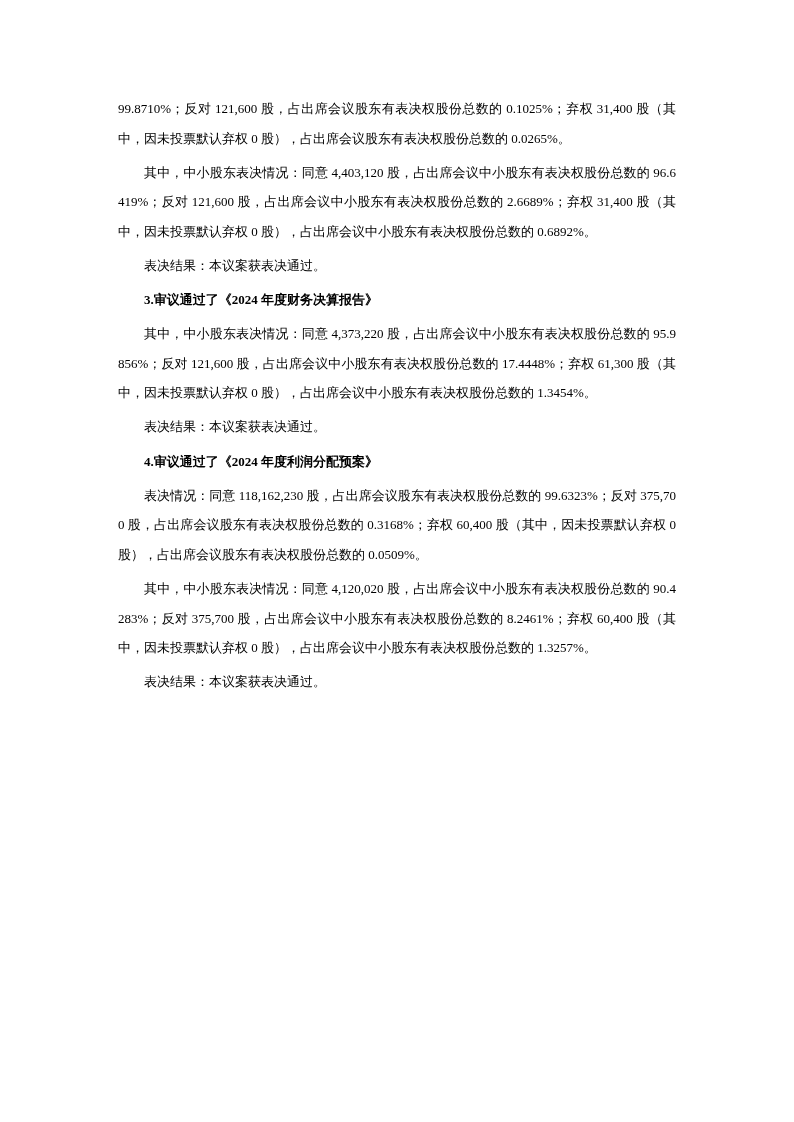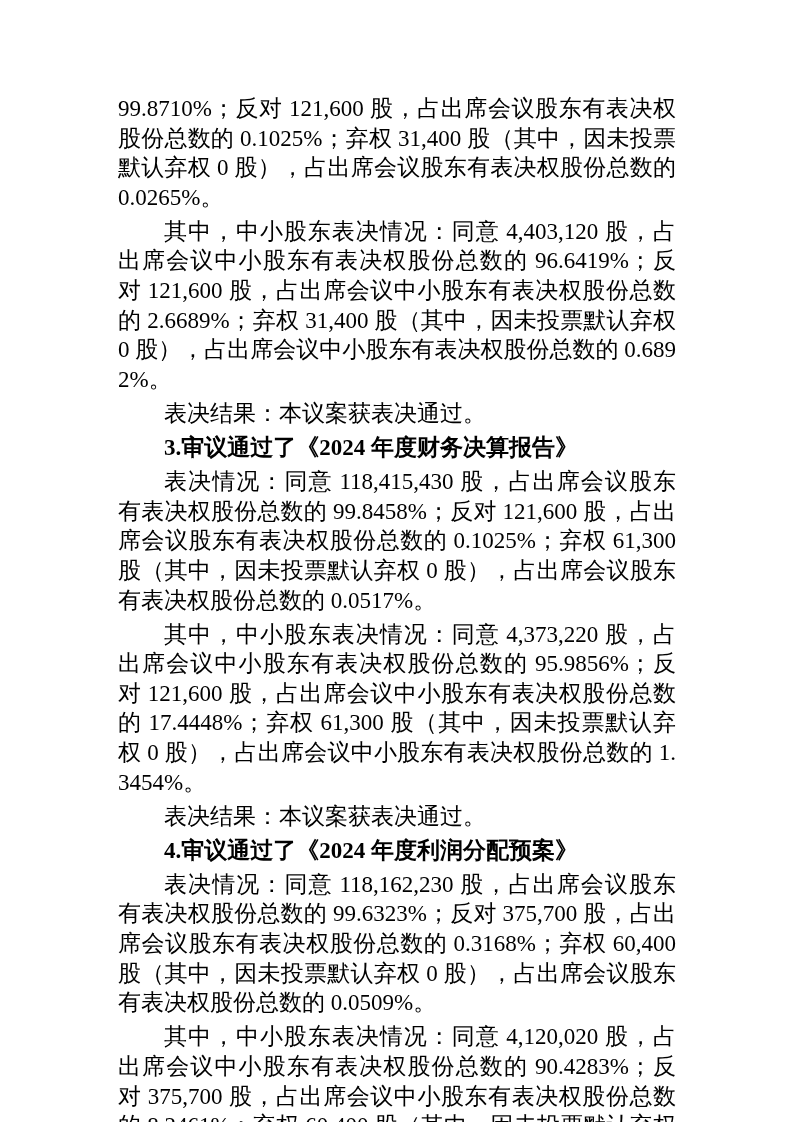--- a/index.html
+++ b/index.html
@@ -14,21 +14,21 @@
     margin: 0 auto;
     background: #ffffff;
     box-sizing: border-box;
     padding: 94px 118px 0 118px;
     overflow: hidden;
     font-family: "Liberation Serif", "DejaVu Serif", serif;
     color: #000000;
   }
   .page p {
     margin: 4.5px 0 0 0;
-    font-size: 23px;
+    font-size: 13px;
     line-height: 29.6px;
     text-align: justify;
     word-break: break-all;
   }
   .page p:first-child {
     margin-top: 0;
   }
   .page p.indent {
     text-indent: 2em;
     font-family: Liberation Serif, serif;
@@ -42,21 +42,20 @@
 
 <div class="page">
   <p class="body">99.8710%；反对 121,600 股，占出席会议股东有表决权股份总数的 0.1025%；弃权 31,400 股（其中，因未投票默认弃权 0 股），占出席会议股东有表决权股份总数的 0.0265%。</p>
 
   <p class="body indent">其中，中小股东表决情况：同意 4,403,120 股，占出席会议中小股东有表决权股份总数的 96.6419%；反对 121,600 股，占出席会议中小股东有表决权股份总数的 2.6689%；弃权 31,400 股（其中，因未投票默认弃权 0 股），占出席会议中小股东有表决权股份总数的 0.6892%。</p>
 
   <p class="body indent">表决结果：本议案获表决通过。</p>
 
   <p class="heading indent">3.审议通过了《2024 年度财务决算报告》</p>
 
-  <p class="body indent">表决情况：同意 118,415,430 股，占出席会议股东有表决权股份总数的 99.8458%；反对 121,600 股，占出席会议股东有表决权股份总数的 0.1025%；弃权 61,300 股（其中，因未投票默认弃权 0 股），占出席会议股东有表决权股份总数的 0.0517%。</p>
 
   <p class="body indent">其中，中小股东表决情况：同意 4,373,220 股，占出席会议中小股东有表决权股份总数的 95.9856%；反对 121,600 股，占出席会议中小股东有表决权股份总数的 17.4448%；弃权 61,300 股（其中，因未投票默认弃权 0 股），占出席会议中小股东有表决权股份总数的 1.3454%。</p>
 
   <p class="body indent">表决结果：本议案获表决通过。</p>
 
   <p class="heading indent">4.审议通过了《2024 年度利润分配预案》</p>
 
   <p class="body indent">表决情况：同意 118,162,230 股，占出席会议股东有表决权股份总数的 99.6323%；反对 375,700 股，占出席会议股东有表决权股份总数的 0.3168%；弃权 60,400 股（其中，因未投票默认弃权 0 股），占出席会议股东有表决权股份总数的 0.0509%。</p>
 
   <p class="body indent">其中，中小股东表决情况：同意 4,120,020 股，占出席会议中小股东有表决权股份总数的 90.4283%；反对 375,700 股，占出席会议中小股东有表决权股份总数的 8.2461%；弃权 60,400 股（其中，因未投票默认弃权 0 股），占出席会议中小股东有表决权股份总数的 1.3257%。</p>

